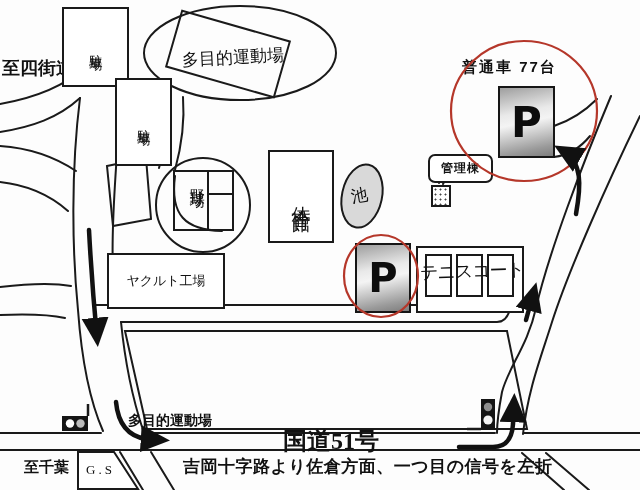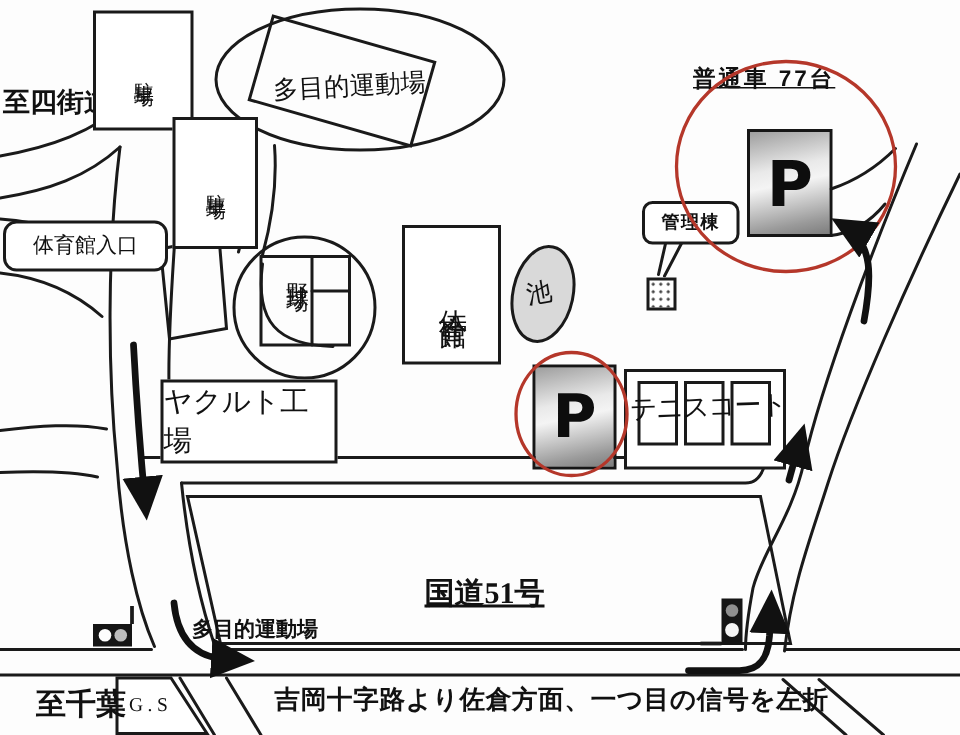--- a/index.html
+++ b/index.html
@@ -8,21 +8,21 @@
     font-family:"Liberation Sans", sans-serif;color:#111;
   }
   svg{position:absolute;left:0;top:0;}
   #base-svg{z-index:1;}
   .lbl{position:absolute;z-index:2;line-height:1.15;white-space:nowrap;}
   .serifb{font-family:"Liberation Serif", serif;font-weight:bold;}
   .vtext{writing-mode:vertical-rl;text-orientation:upright;letter-spacing:2px;}
   .boxed{
     border:2px solid #1a1a1a;background:#fff;display:flex;align-items:center;justify-content:center;
   }
-  .callout{border-radius:9px;}
+  .callout{border-radius:9px;margin-top:20px;}
   .pbox{
     position:absolute;z-index:2;display:flex;align-items:center;justify-content:center;
     border:2px solid #161616;
     background:linear-gradient(168deg,#9e9e9e 0%,#e9e9e9 36%,#f4f4f4 50%,#9a9a9a 86%,#7d7d7d 100%);
     font-family:"DejaVu Sans", sans-serif;font-weight:bold;color:#0d0d0d;
   }
   #dotted-square{
     position:absolute;z-index:2;border:2px solid #1a1a1a;background:#fff;
     background-image:radial-gradient(#444 0.9px, transparent 1.1px);background-size:5px 5px;
   }
@@ -99,58 +99,55 @@
   <div class="boxed" style="position:absolute;z-index:2;left:62px;top:7px;width:63px;height:76px;">
     <span class="vtext" style="font-size:13px;">駐車場</span>
   </div>
 
   <div class="boxed" style="position:absolute;z-index:2;left:115px;top:78px;width:53px;height:84px;">
     <span class="vtext" style="font-size:13px;">駐車場</span>
   </div>
 
   <div class="lbl" style="left:168px;top:48px;width:130px;text-align:center;font-size:17px;transform:rotate(-3deg);">多目的運動場</div>
 
-  <div class="boxed callout" style="position:absolute;z-index:2;left:2px;top:147px;width:106px;height:30px;">
-    <span style="font-size:14px;">体育館入口</span>
-  </div>
 
   <div class="lbl vtext" style="left:189px;top:177px;height:56px;font-size:15px;">野球場</div>
 
   <div class="boxed" style="position:absolute;z-index:2;left:268px;top:150px;width:62px;height:89px;">
     <span class="vtext" style="font-size:19px;letter-spacing:4px;">体育館</span>
   </div>
 
   <div class="lbl" style="left:351px;top:186px;font-size:17px;transform:rotate(-10deg);">池</div>
 
   <div class="boxed callout" style="position:absolute;z-index:2;left:428px;top:134px;width:61px;height:25px;border-radius:7px;">
     <span style="font-size:12px;font-weight:bold;letter-spacing:1px;">管理棟</span>
   </div>
   <div id="dotted-square" style="left:431px;top:185px;width:16px;height:18px;"></div>
 
-  <div class="lbl" style="left:462px;top:44px;width:118px;font-size:15px;font-weight:bold;letter-spacing:2px;text-decoration:underline;">普通車 77台</div>
+  <div class="lbl" style="left:462px;top:58px;width:118px;font-size:15px;font-weight:bold;letter-spacing:2px;">普通車 77台</div>
 
   <div class="pbox" style="left:498px;top:86px;width:53px;height:68px;font-size:42px;">
     <span>P</span>
   </div>
 
   <div class="pbox" style="left:355px;top:243px;width:52px;height:66px;font-size:40px;">
     <span>P</span>
   </div>
 
   <div class="lbl" style="left:416px;top:261px;width:112px;text-align:center;font-size:18px;transform:rotate(-2deg);letter-spacing:-1px;">テニスコート</div>
 
   <div class="boxed" style="position:absolute;z-index:2;left:107px;top:253px;width:114px;height:52px;">
-    <span style="font-size:19px;">ヤクルト工場</span>
+    <span style="font-size:13px;">ヤクルト工場</span>
   </div>
 
   <div class="lbl serifb" style="left:128px;top:413px;font-size:14px;font-weight:600;">多目的運動場</div>
 
-  <div class="lbl serifb" style="left:283px;top:385px;font-size:20px;text-decoration:underline;">国道51号</div>
+  <div class="lbl serifb" style="left:283px;top:428px;font-size:24px;">国道51号</div>
 
-  <div class="lbl serifb" style="left:24px;top:459px;font-size:20px;">至千葉</div>
+  <div class="lbl serifb" style="left:24px;top:459px;font-size:15px;">至千葉</div>
 
   <div class="lbl" style="left:86px;top:463px;font-size:13px;font-family:'Liberation Serif',serif;letter-spacing:3px;">G.S</div>
 
   <div class="lbl serifb" style="left:183px;top:457px;width:352px;font-size:17px;letter-spacing:0.5px;white-space:nowrap;">吉岡十字路より佐倉方面、一つ目の信号を左折</div>
 
   <svg id="overlay-svg" width="640" height="490" viewBox="0 0 640 490">
     <defs>
       <marker id="ah" markerWidth="7" markerHeight="7" refX="4.5" refY="3" orient="auto">
         <path d="M0,0 L6.5,3 L0,6 Z" fill="#111"></path>
       </marker>

